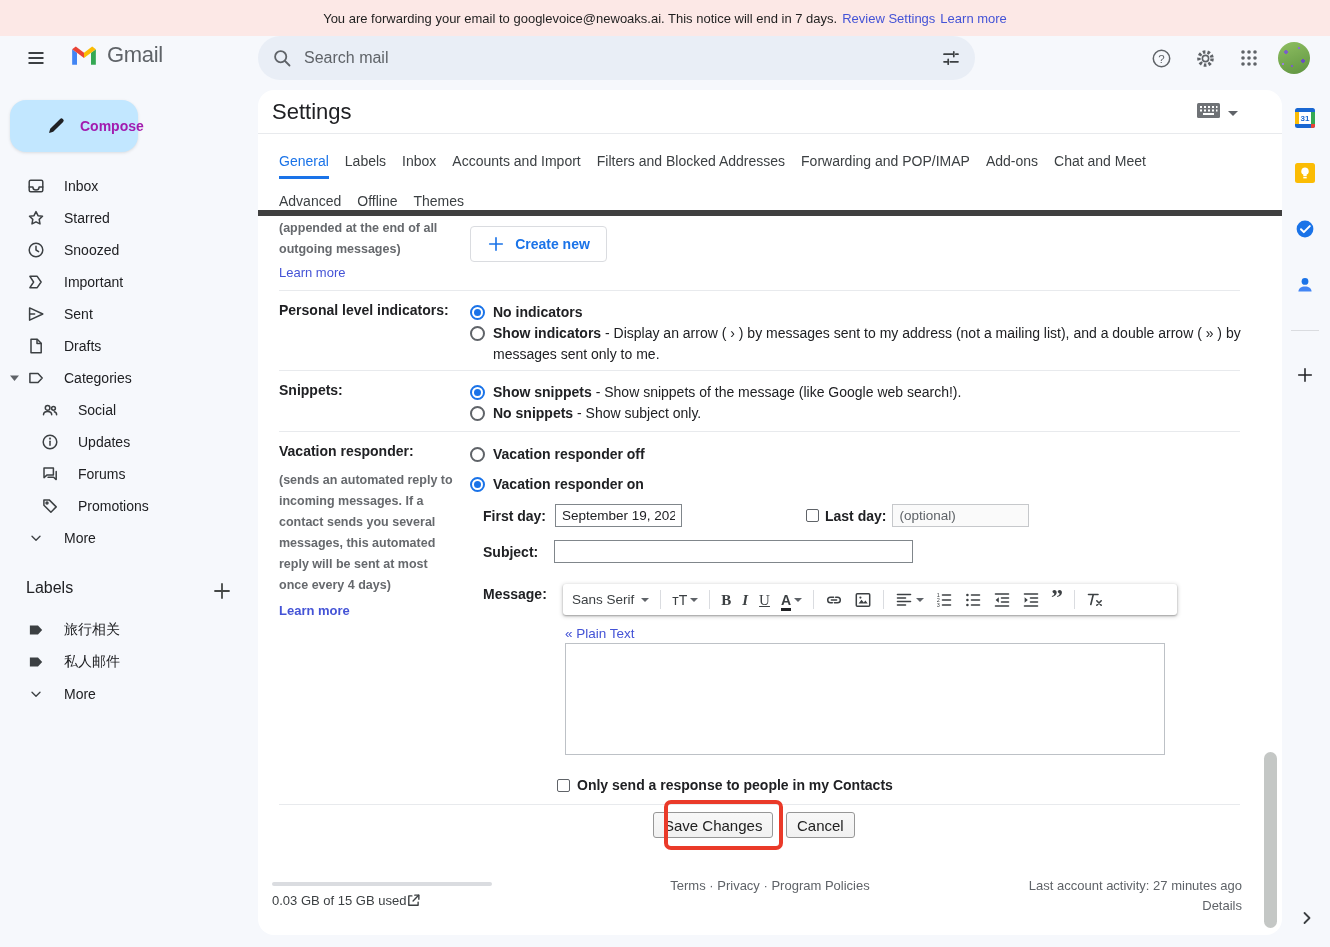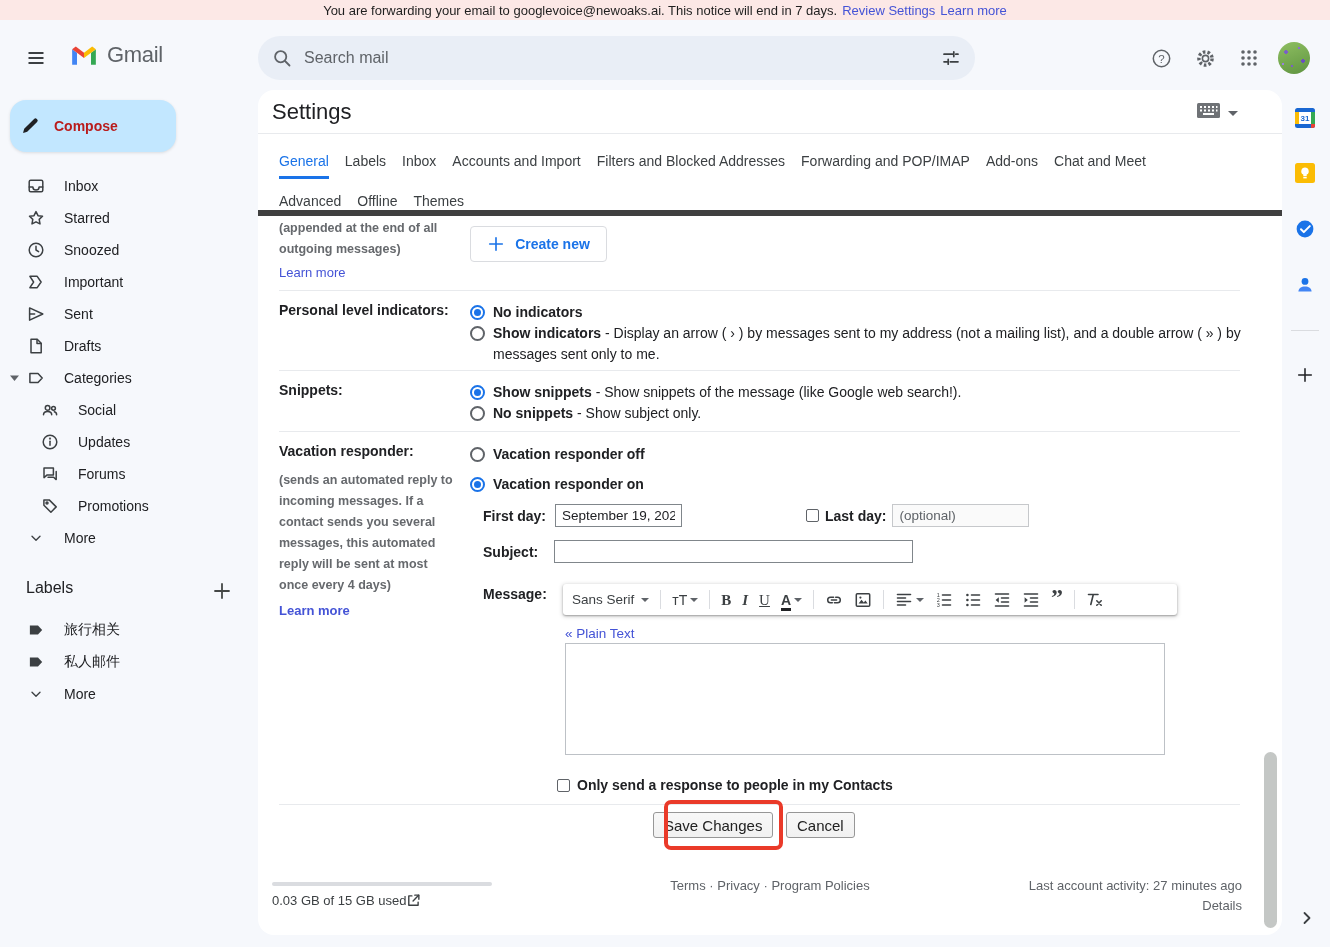--- a/index.html
+++ b/index.html
@@ -1,21 +1,21 @@
 <!DOCTYPE html>
 <html><head>
 <meta charset="utf-8">
 <style>
 *{margin:0;padding:0;box-sizing:border-box}
 html,body{width:1330px;height:947px;overflow:hidden;background:#f6f8fc;
   font-family:"Liberation Sans",sans-serif;color:#202124;position:relative}
 a{cursor:pointer;text-decoration:none}
 svg{display:block}
 
-.banner{position:absolute;top:0;left:0;width:100%;height:20px;background:#fce8e6;
+.banner{position:absolute;top:0;left:0;width:100%;height:36px;background:#fce8e6;
   display:flex;align-items:center;justify-content:center;gap:5px;font-size:13px;color:#1f1f1f}
 .banner a{color:#4453d6}
 
 .iconbtn{border-radius:50%;display:flex;align-items:center;justify-content:center;cursor:pointer}
 .hamburger{position:absolute;left:16px;top:38px;width:40px;height:40px}
 .logo{position:absolute;left:70px;top:42px;display:flex;align-items:center;gap:9px;cursor:pointer}
 .logo-text{font-size:22px;color:#5f6368;letter-spacing:-.3px}
 .searchbar{position:absolute;left:258px;top:36px;width:717px;height:44px;background:#e9eef6;
   border-radius:24px;display:flex;align-items:center;padding:0 14px}
 .searchbar input{flex:1;border:none;background:transparent;outline:none;font-size:16px;
@@ -24,23 +24,23 @@
 .tb{position:absolute;top:38px;width:40px;height:40px}
 .avatar{position:absolute;left:1278px;top:42px;width:32px;height:32px;border-radius:50%;cursor:pointer;
   background:
    radial-gradient(circle 3px at 8px 10px,#7b5ec7 60%,transparent 62%),
    radial-gradient(circle 2px at 21px 6px,#8a6fd1 60%,transparent 62%),
    radial-gradient(circle 3px at 25px 19px,#6a4fc0 60%,transparent 62%),
    radial-gradient(circle 2px at 14px 24px,#7b5ec7 60%,transparent 62%),
    radial-gradient(circle 2px at 5px 22px,#9a7fe0 60%,transparent 62%),
    linear-gradient(160deg,#8fbf62,#5f9440)}
 
-.compose{position:absolute;left:10px;top:100px;width:166px;height:52px;background:#c2e7ff;
-  border-radius:16px;display:flex;align-items:center;padding-left:10px;gap:14px;font-size:14px;
-  font-weight:700;color:#b91c1c;cursor:pointer;box-shadow:0 1px 3px rgba(60,64,67,.15)}
+.compose{position:absolute;left:10px;top:100px;width:128px;height:52px;background:#c2e7ff;
+  border-radius:16px;display:flex;align-items:center;padding-left:36px;gap:14px;font-size:14px;
+  font-weight:700;color:#a21caf;cursor:pointer;box-shadow:0 1px 3px rgba(60,64,67,.15)}
 #nav,#label-list{position:absolute;left:0;width:256px}
 #nav{top:170px}
 #label-list{top:614px}
 .nav-row{height:32px;display:flex;align-items:center;font-size:14px;cursor:pointer;
   position:relative;border-radius:0 16px 16px 0;color:#202124}
 .nav-row .ic{position:absolute;left:26px;width:20px;height:20px;display:flex;align-items:center;justify-content:center}
 .nav-row.sub .ic{left:40px}
 .nav-row .lbl{margin-left:64px;white-space:nowrap}
 .nav-row.sub .lbl{margin-left:78px}
 .expander{position:absolute;left:10px;top:13px}

